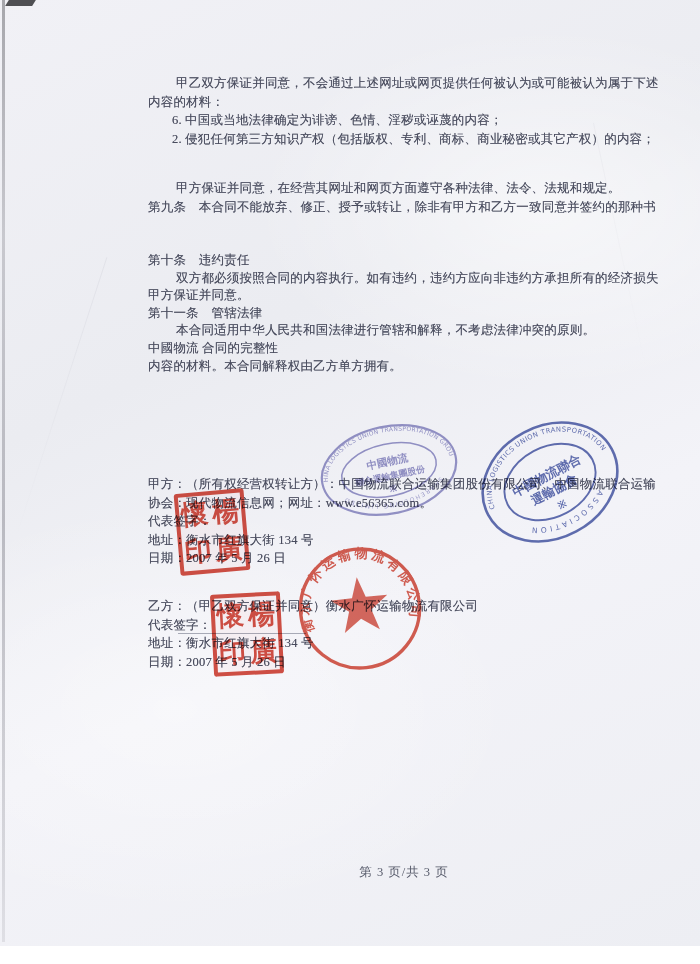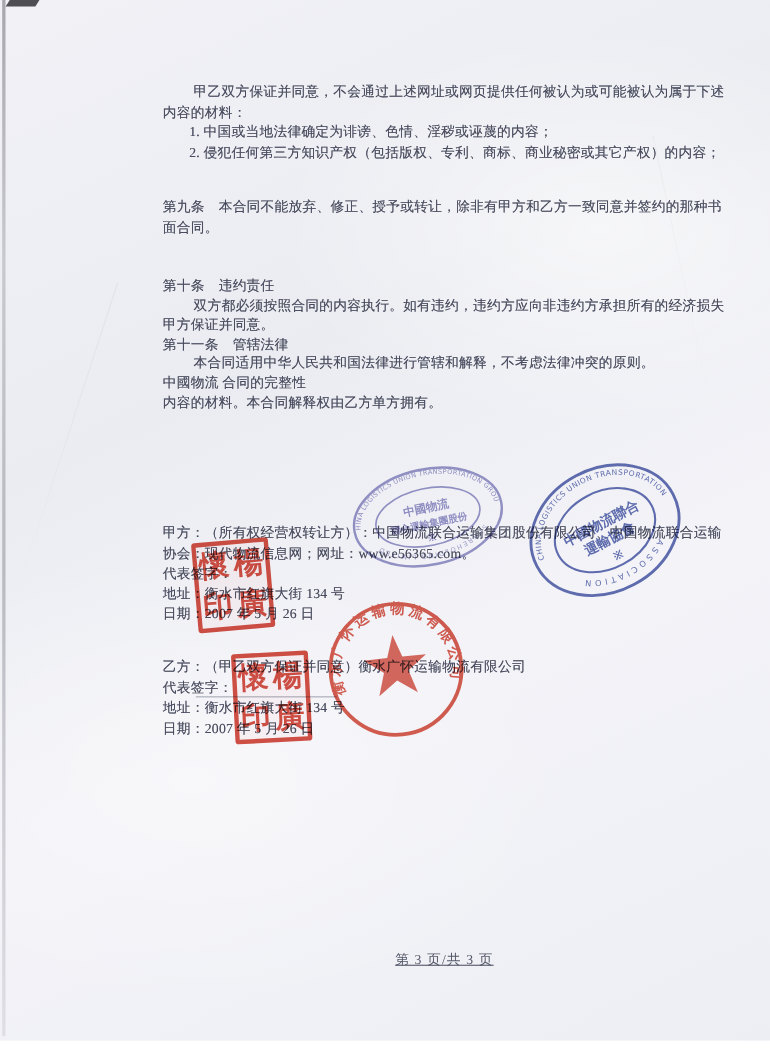--- a/index.html
+++ b/index.html
@@ -35,21 +35,21 @@
   .g1 .ln,.g2 .ln{height:18.6px;line-height:18.6px;}
   .g3 .ln{height:17.6px;line-height:17.6px;font-family:Liberation Serif, serif;}
   .ga .ln,.gb .ln{height:18.6px;line-height:18.6px;}
   .ind{padding-left:28px;}
   .ind-num{padding-left:24px;}
   .g1{top:74px;}
   .g2{top:179px;}
   .g3{top:252px;}
   .ga{top:475px;}
   .gb{top:597px;}
-  .footer{top:864px;text-align:center;color:#545868;letter-spacing:1px;text-decoration:underline;}
+  .footer{top:864px;text-align:center;color:#545868;letter-spacing:1px;}
   .sign-underline{
     position:absolute;left:178px;top:633px;width:128px;height:1px;
     background:rgba(90,95,115,.5);
   }
 
   
   .stamp{position:absolute;mix-blend-mode:multiply;}
   .stamp svg{display:block;overflow:visible;}
   .blue1{color:#8381bf;}
   .blue2{color:#4d5da8;}
@@ -76,27 +76,27 @@
 <body>
 
 <div class="scan">
   <div class="paper"></div>
   <div class="crease c1"></div>
   <div class="crease c2"></div>
 
   <div class="block g1">
     <div class="ln ind">甲乙双方保证并同意，不会通过上述网址或网页提供任何被认为或可能被认为属于下述</div>
     <div class="ln">内容的材料：</div>
-    <div class="ln ind-num">1. 中国或当地法律确定为诽谤、色情、淫秽或诬蔑的内容；</div>
+    <div class="ln ind-num">6. 中国或当地法律确定为诽谤、色情、淫秽或诬蔑的内容；</div>
     <div class="ln ind-num">2. 侵犯任何第三方知识产权（包括版权、专利、商标、商业秘密或其它产权）的内容；</div>
   </div>
 
   <div class="block g2">
+    <div class="ln ind">甲方保证并同意，在经营其网址和网页方面遵守各种法律、法令、法规和规定。</div>
     <div class="ln">第九条　本合同不能放弃、修正、授予或转让，除非有甲方和乙方一致同意并签约的那种书</div>
-    <div class="ln">面合同。</div>
   </div>
 
   <div class="block g3">
     <div class="ln">第十条　违约责任</div>
     <div class="ln ind">双方都必须按照合同的内容执行。如有违约，违约方应向非违约方承担所有的经济损失</div>
     <div class="ln">甲方保证并同意。</div>
     <div class="ln">第十一条　管辖法律</div>
     <div class="ln ind">本合同适用中华人民共和国法律进行管辖和解释，不考虑法律冲突的原则。</div>
     <div class="ln">中國物流 合同的完整性</div>
     <div class="ln">内容的材料。本合同解释权由乙方单方拥有。</div>

